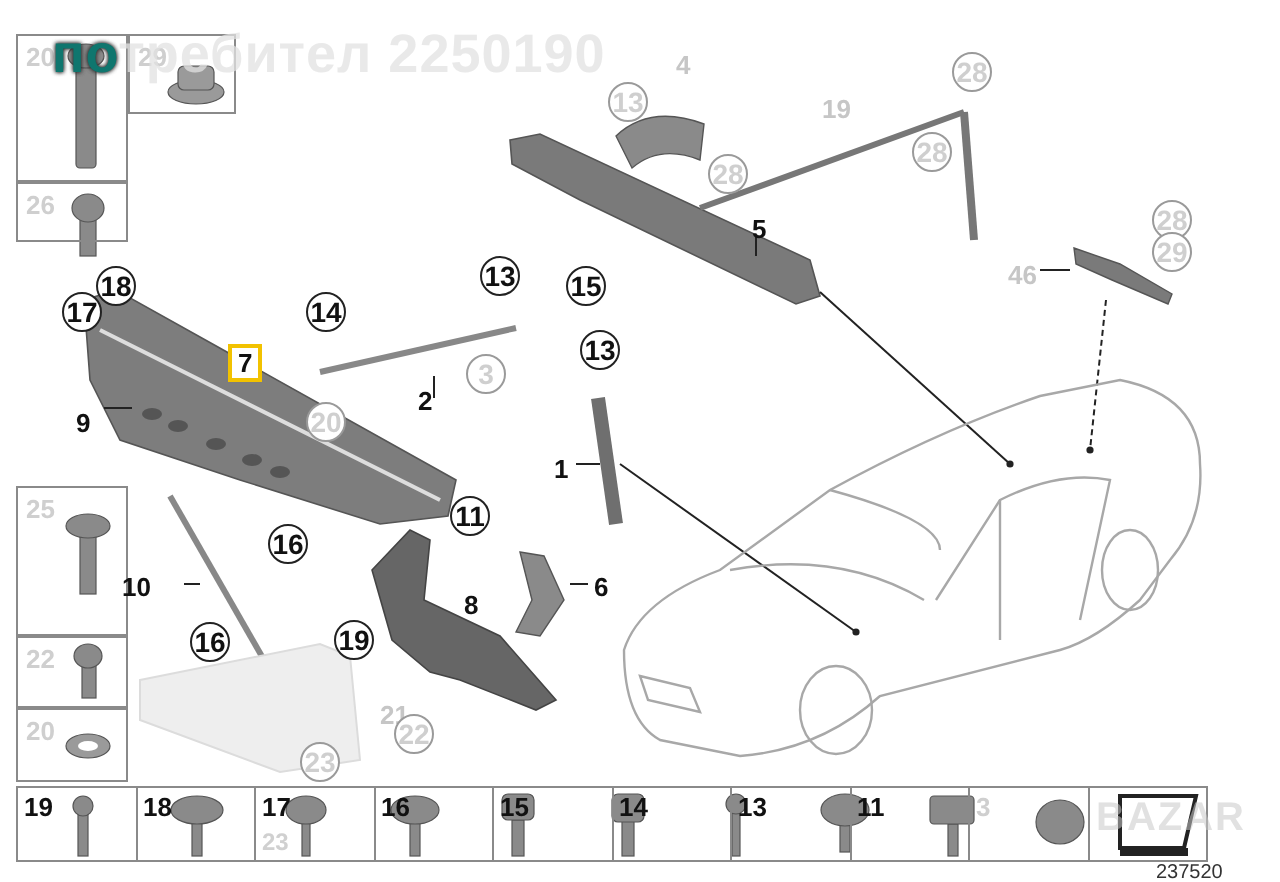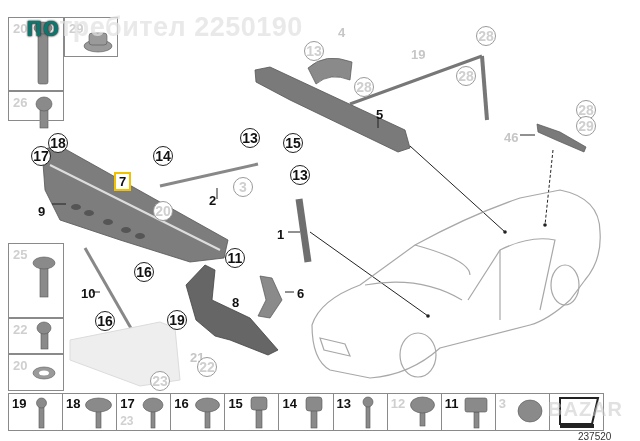--- a/index.html
+++ b/index.html
@@ -181,21 +181,21 @@
 </div>
 
 <span class="label" style="left:277px;top:227px;">1</span>
 <span class="label" style="left:209px;top:193px;">2</span>
 <span class="label faded" style="left:338px;top:25px;">4</span>
 <span class="label" style="left:376px;top:107px;">5</span>
 <span class="label" style="left:297px;top:286px;">6</span>
 <span class="label highlight" style="left:114px;top:172px;">7</span>
 <span class="label" style="left:232px;top:295px;">8</span>
 <span class="label" style="left:38px;top:204px;">9</span>
-<span class="label" style="left:81px;top:286px;">10</span>
+<span class="label" style="left:61px;top:286px;">10</span>
 <span class="label faded" style="left:158px;top:350px;margin-left:32px;">21</span>
 <span class="label faded" style="left:411px;top:47px;">19</span>
 <span class="label faded" style="left:504px;top:130px;">46</span>
 
 <span class="callout" style="left:31px;top:146px;">17</span>
 <span class="callout" style="left:48px;top:133px;">18</span>
 <span class="callout" style="left:153px;top:146px;">14</span>
 <span class="callout faded" style="left:153px;top:201px;">20</span>
 <span class="callout" style="left:240px;top:128px;">13</span>
 <span class="callout faded" style="left:233px;top:177px;">3</span>
@@ -231,23 +231,20 @@
   <div class="cell">
       <span class="num">15</span>
     </div>
   <div class="cell">
       <span class="num">14</span>
     </div>
   <div class="cell">
       <span class="num">13</span>
     </div>
   <div class="cell">
-      <span class="num faded">12</span>
-    </div>
-  <div class="cell">
       <span class="num">11</span>
     </div>
   <div class="cell">
       <span class="num faded">3</span>
     </div>
   <div class="cell"></div>
 </div>
 
 <div class="abs" style="left:548px;top:398px;font-size:20px;font-weight:bold;color:rgba(200,200,200,0.55);letter-spacing:1px;">BAZAR</div>
 

